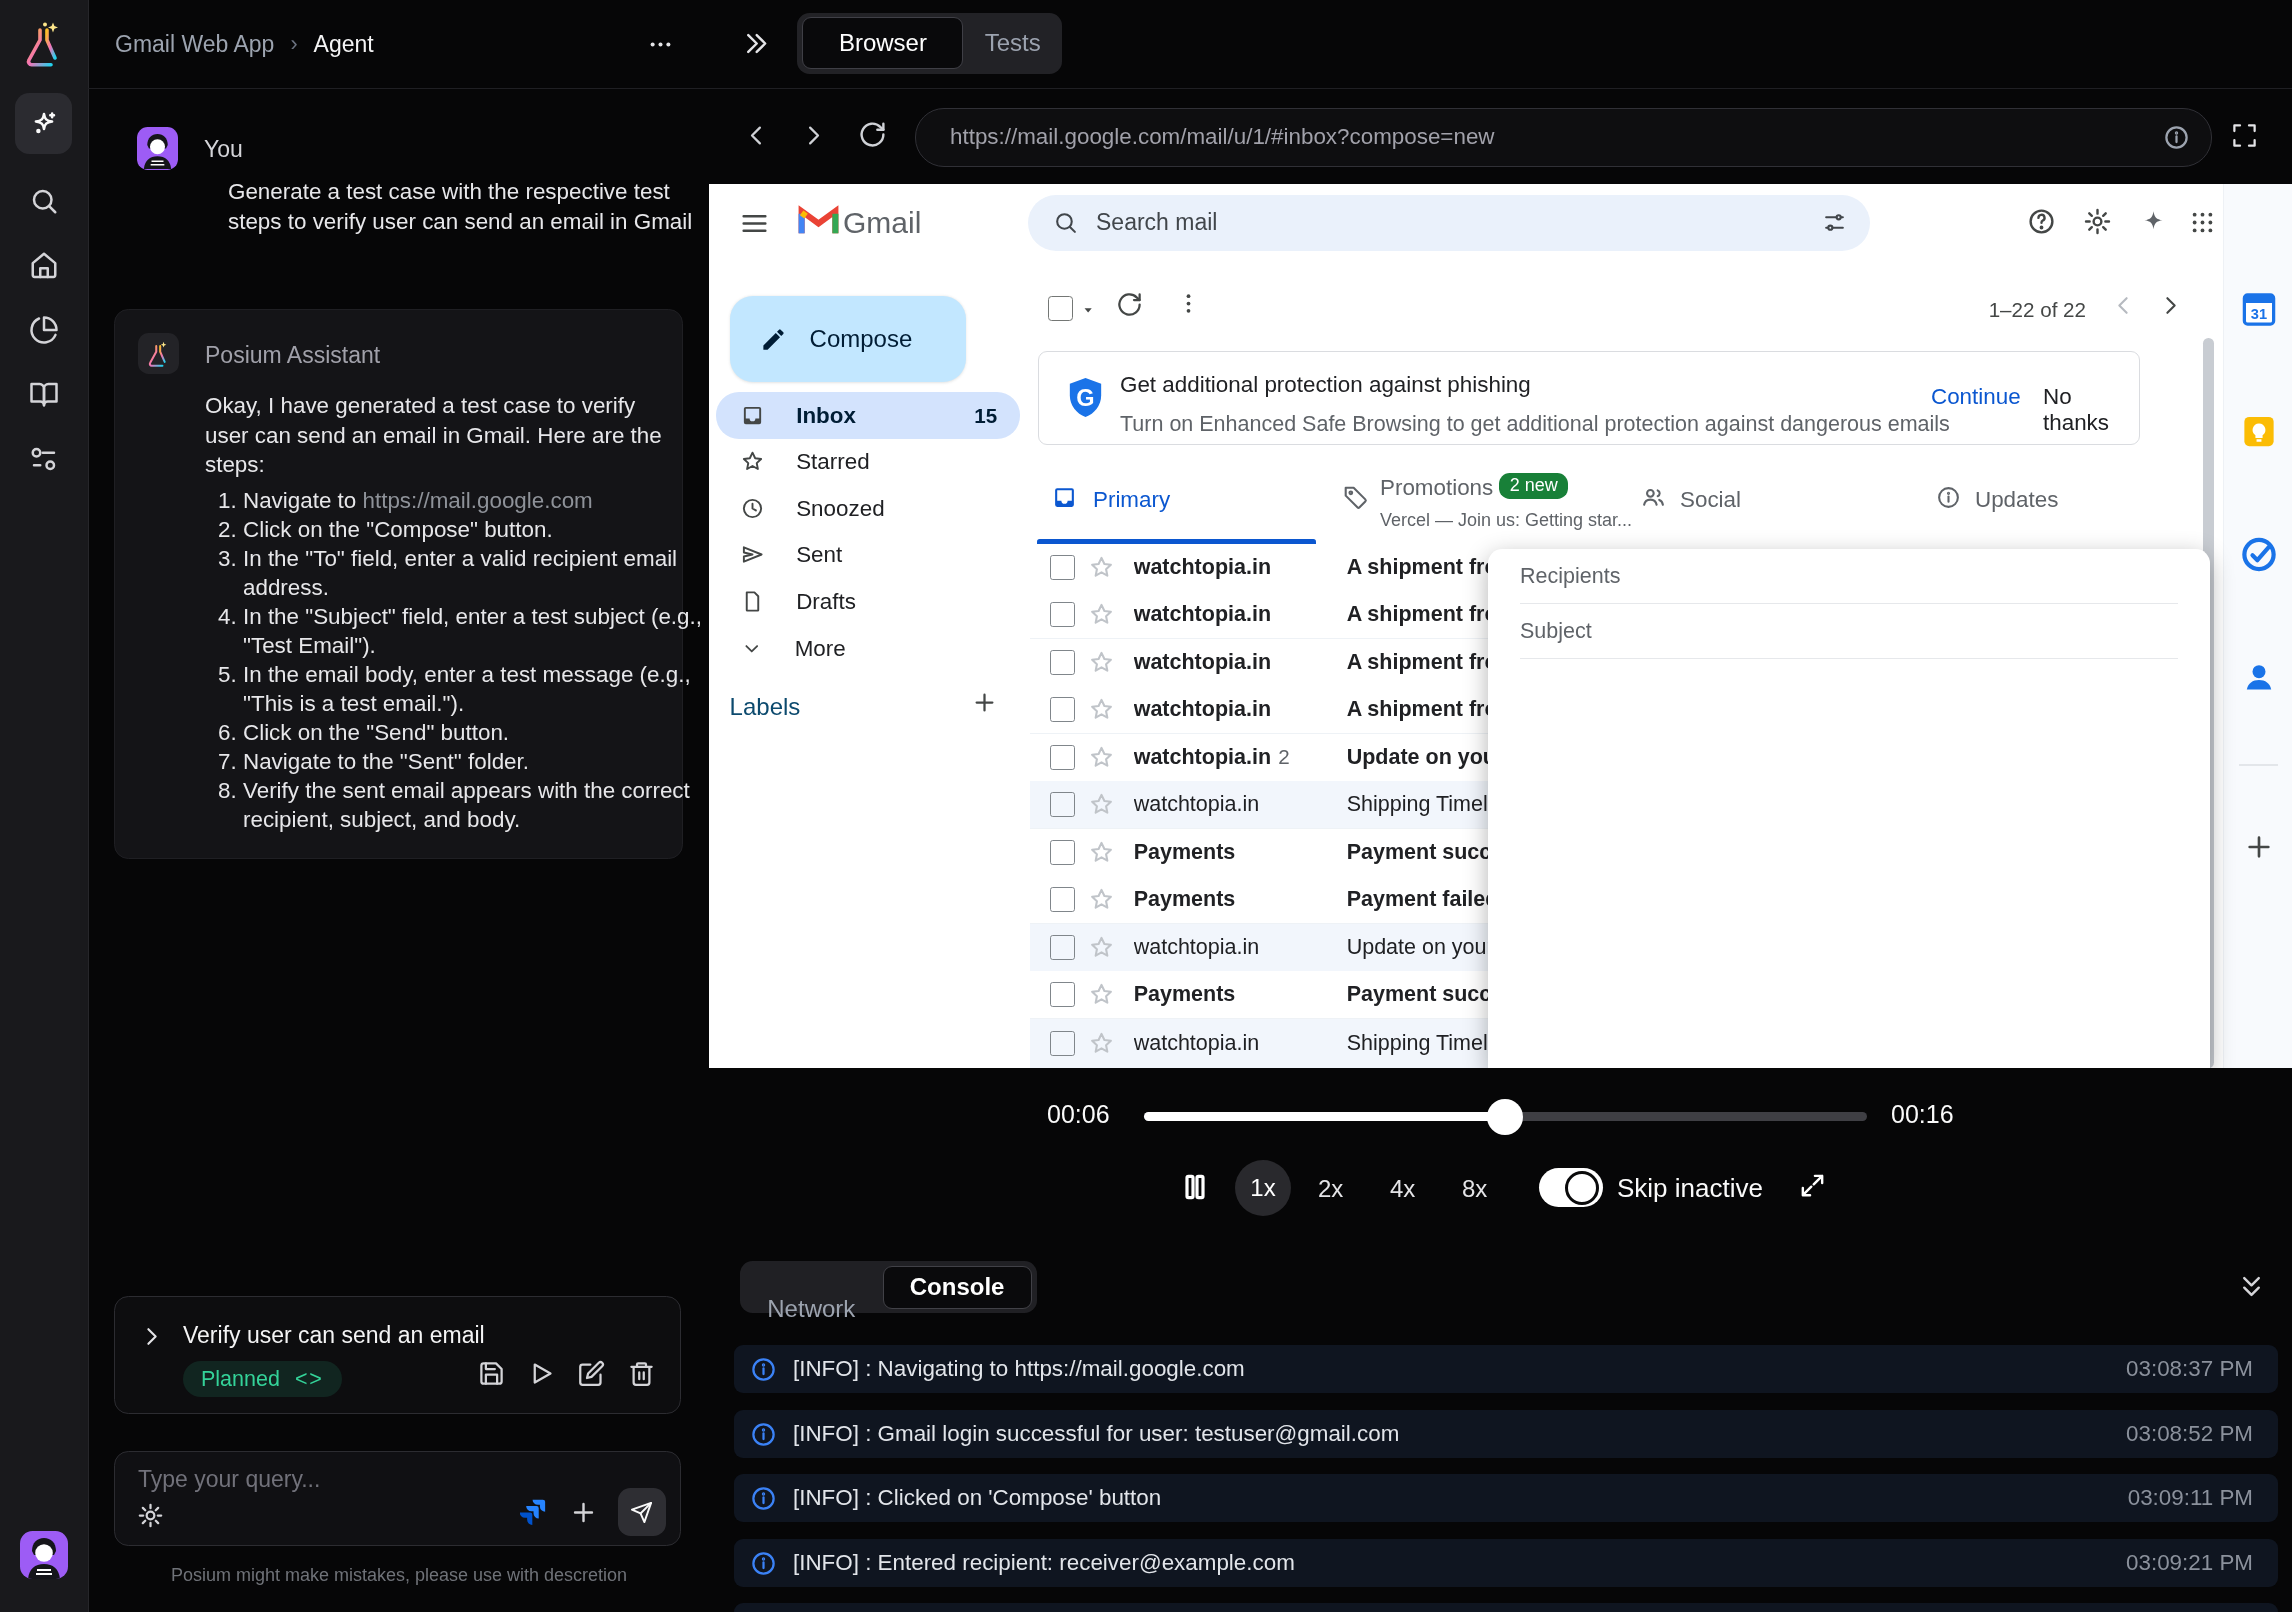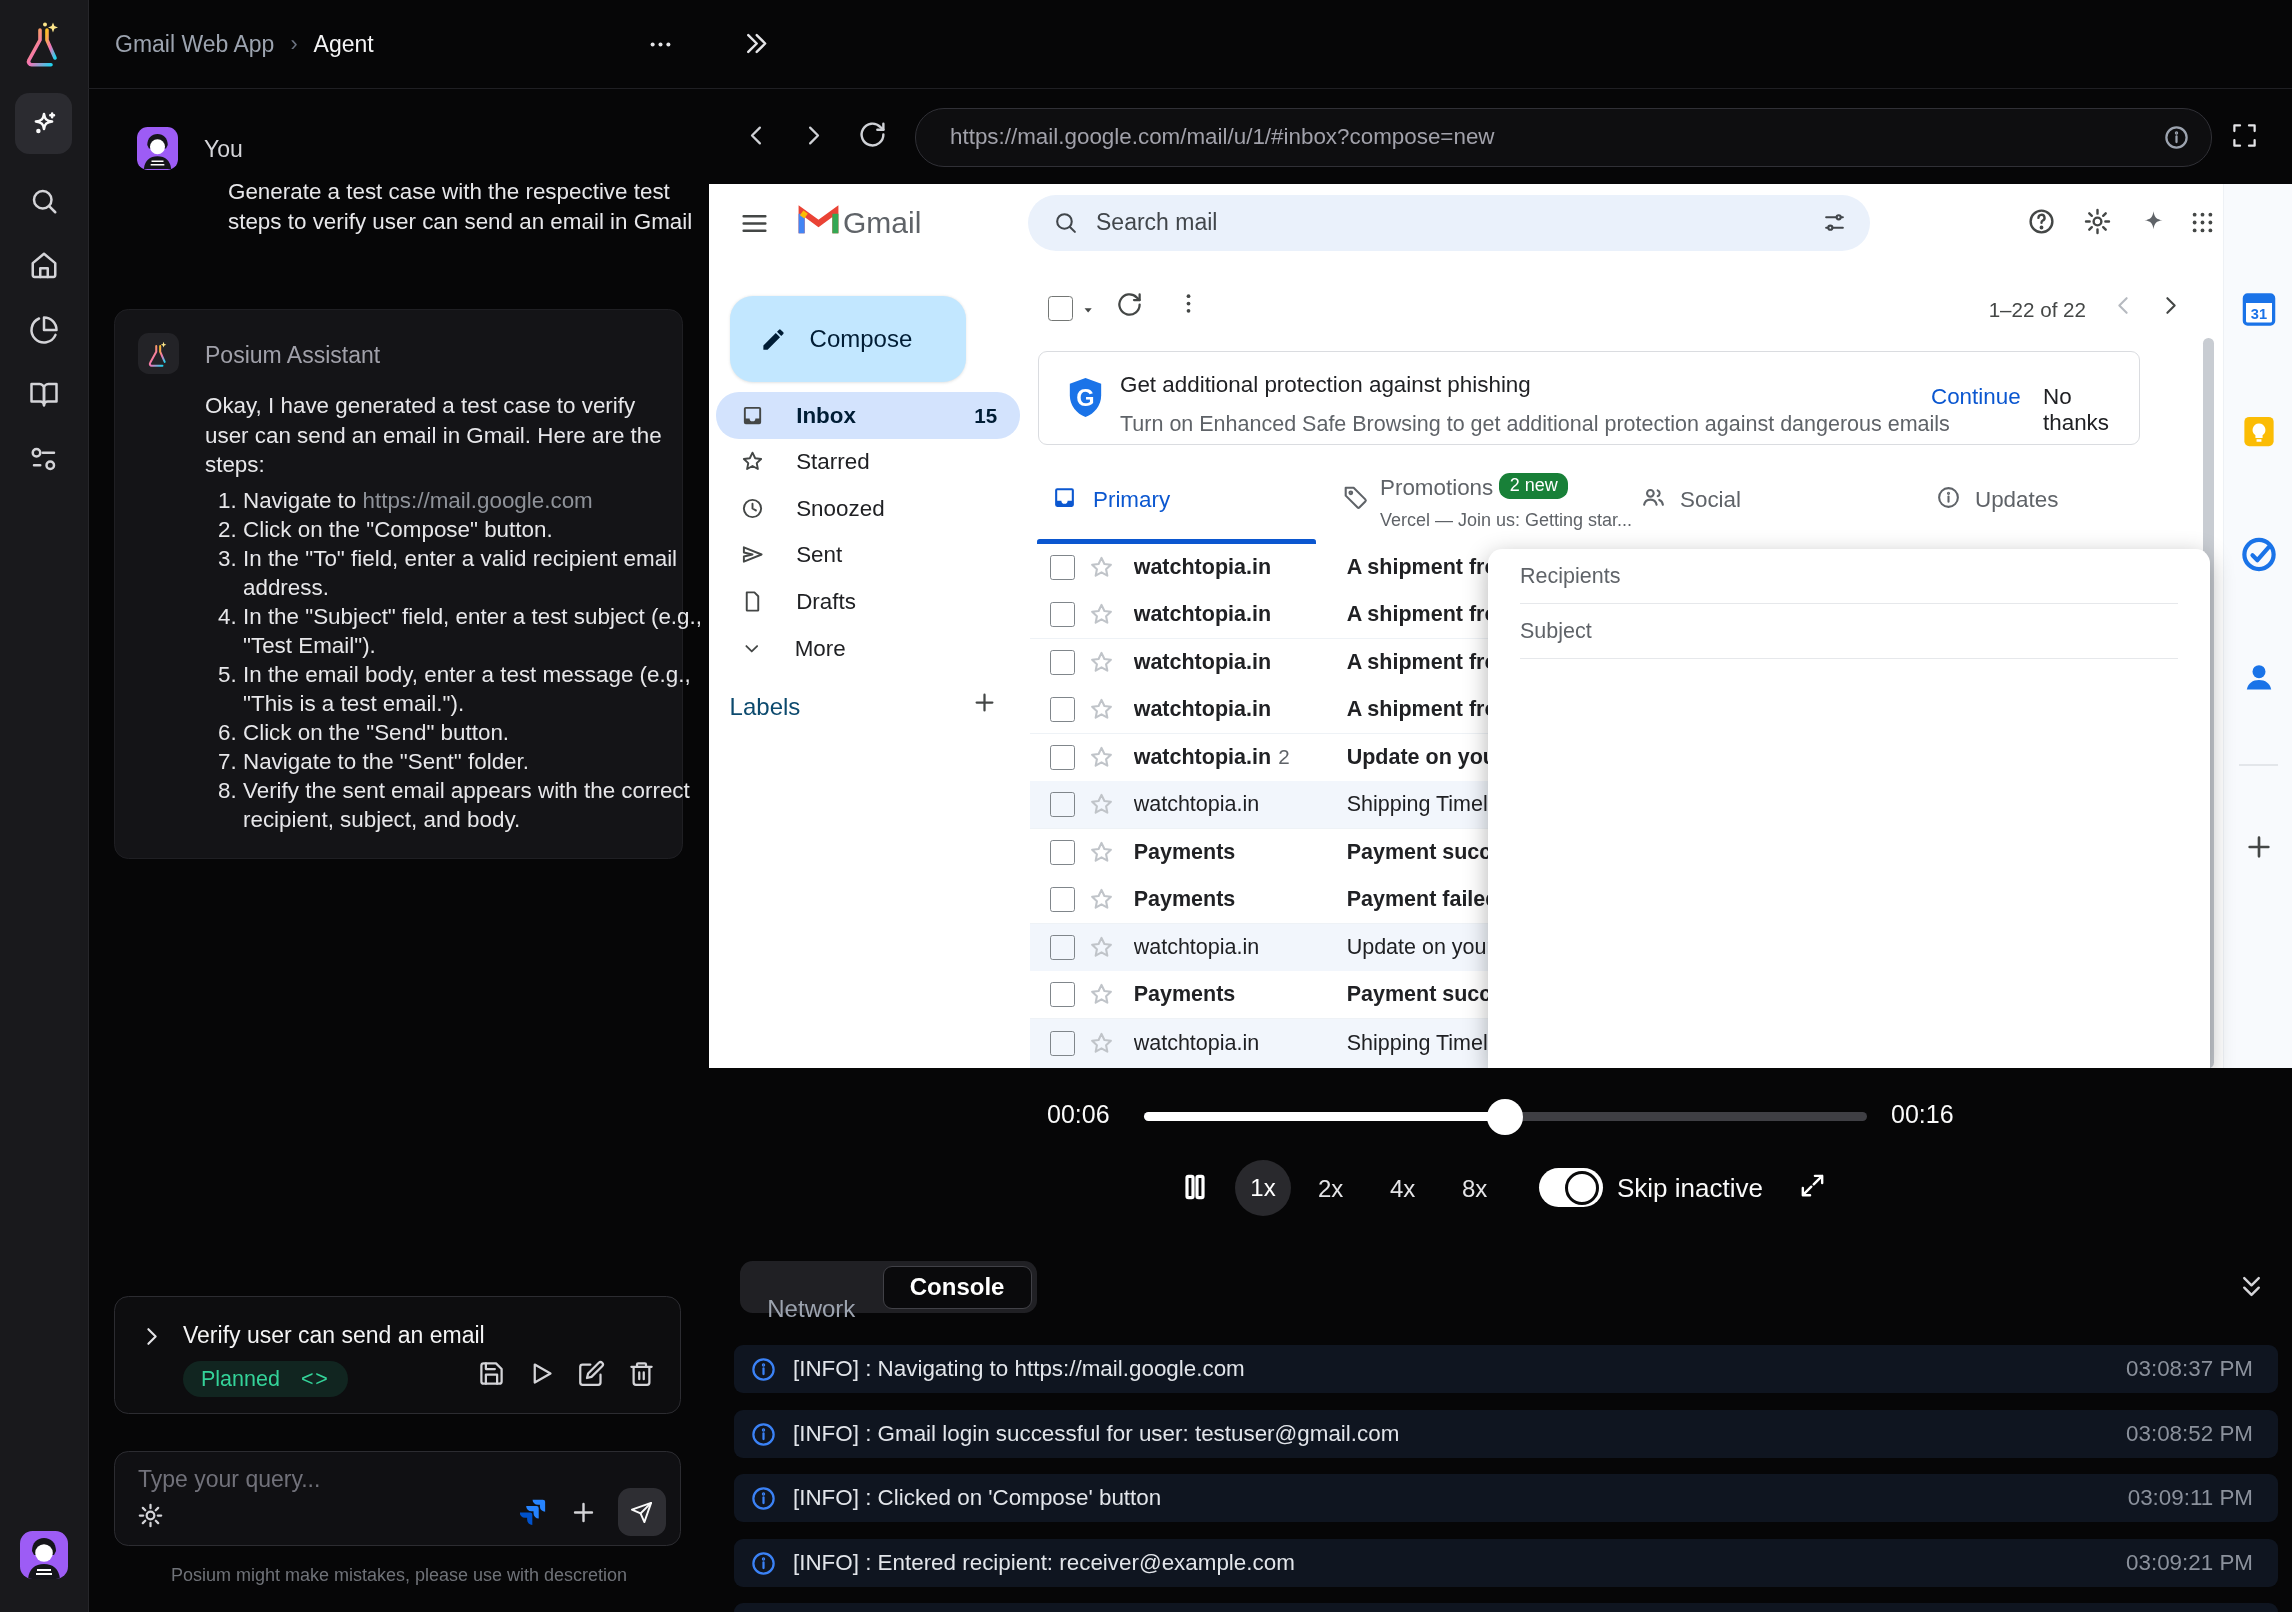--- a/index.html
+++ b/index.html
@@ -27,21 +27,21 @@
   .as-card{left:114px;top:309px;width:567px;height:548px;background:#141417;border:0.9px solid #1f1f23;border-radius:14.3px;}
   .as-avatar{left:23px;top:23px;width:41px;height:41px;border-radius:10.7px;background:#232327;display:flex;align-items:center;justify-content:center;}
   .as-name{left:90px;top:32px;font-size:23px;color:#a1a1aa;}
   .as-intro{left:90px;top:81px;width:475px;font-size:22.4px;line-height:29.6px;color:#e7e7ea;}
   .as-steps{left:90px;top:176px;width:488px;margin:0;padding:0 0 0 38px;font-size:22.4px;line-height:29px;color:#e7e7ea;}
   .as-steps li{margin:0;padding:0;}
   .step-link{color:#8e9299;}
   .tc-card{left:114px;top:1296px;width:565px;height:116px;border:0.9px solid #2c2c31;border-radius:14.3px;background:#0d0d0f;}
   .tc-chevron{left:24px;top:27px;color:#e4e4e7;}
   .tc-title{left:68px;top:25px;font-size:23px;font-weight:500;color:#f4f4f5;}
-  .tc-badge{left:68px;top:64px;height:36px;padding:0 18px;border-radius:18px;background:rgba(52,211,153,.12);display:inline-flex;align-items:center;gap:21px;color:#34d399;font-size:21.5px;}
+  .tc-badge{left:68px;top:64px;height:36px;padding:0 18px;border-radius:18px;background:rgba(52,211,153,.12);display:inline-flex;align-items:center;gap:15px;color:#34d399;font-size:21.5px;}
   .tc-icons{position:absolute;right:25px;top:63px;display:flex;gap:23px;color:#d4d4d8;}
   .q-card{left:114px;top:1451px;width:565px;height:93px;border:0.9px solid #2c2c31;border-radius:14.3px;background:#101013;}
   .q-ph{left:23px;top:14.3px;font-size:23px;color:#71717a;}
   .q-gear{left:21.5px;top:50px;color:#d4d4d8;}
   .q-right{position:absolute;right:14.3px;top:36px;display:flex;align-items:center;gap:19.7px;}
   .q-send{width:48px;height:48px;border-radius:12.5px;background:#2e2e33;display:flex;align-items:center;justify-content:center;color:#fafafa;}
   .disclaimer{left:88px;top:1565px;width:622px;text-align:center;font-size:18px;color:#6f7278;}
 
   
   .rp-head{left:709px;top:0;width:1583px;height:88px;border-bottom:0.9px solid #1f1f23;}
@@ -321,20 +321,24 @@
   </div>
 
   <div class="abs disclaimer">Posium might make mistakes, please use with descretion</div>
 
   <header class="abs rp-head">
     <span class="abs rp-collapse">
         <svg class="i" viewBox="0 0 24 24" width="29" height="29">
           <path d="M6 5l7 7-7 7M13 5l7 7-7 7"></path>
         </svg>
       </span>
+    <div class="abs rp-tabs">
+      <div class="rp-tab-active">Browser</div>
+      <div class="rp-tab">Tests</div>
+    </div>
   </header>
 
   <div class="abs chrome">
     <span class="abs nav-ic" style="left:34px;top:34px;">
         <svg class="i" viewBox="0 0 24 24" width="27" height="27">
           <path d="M15 5l-7 7 7 7"></path>
         </svg>
       </span>
     <span class="abs nav-ic" style="left:91px;top:34px;">
         <svg class="i" viewBox="0 0 24 24" width="27" height="27">

